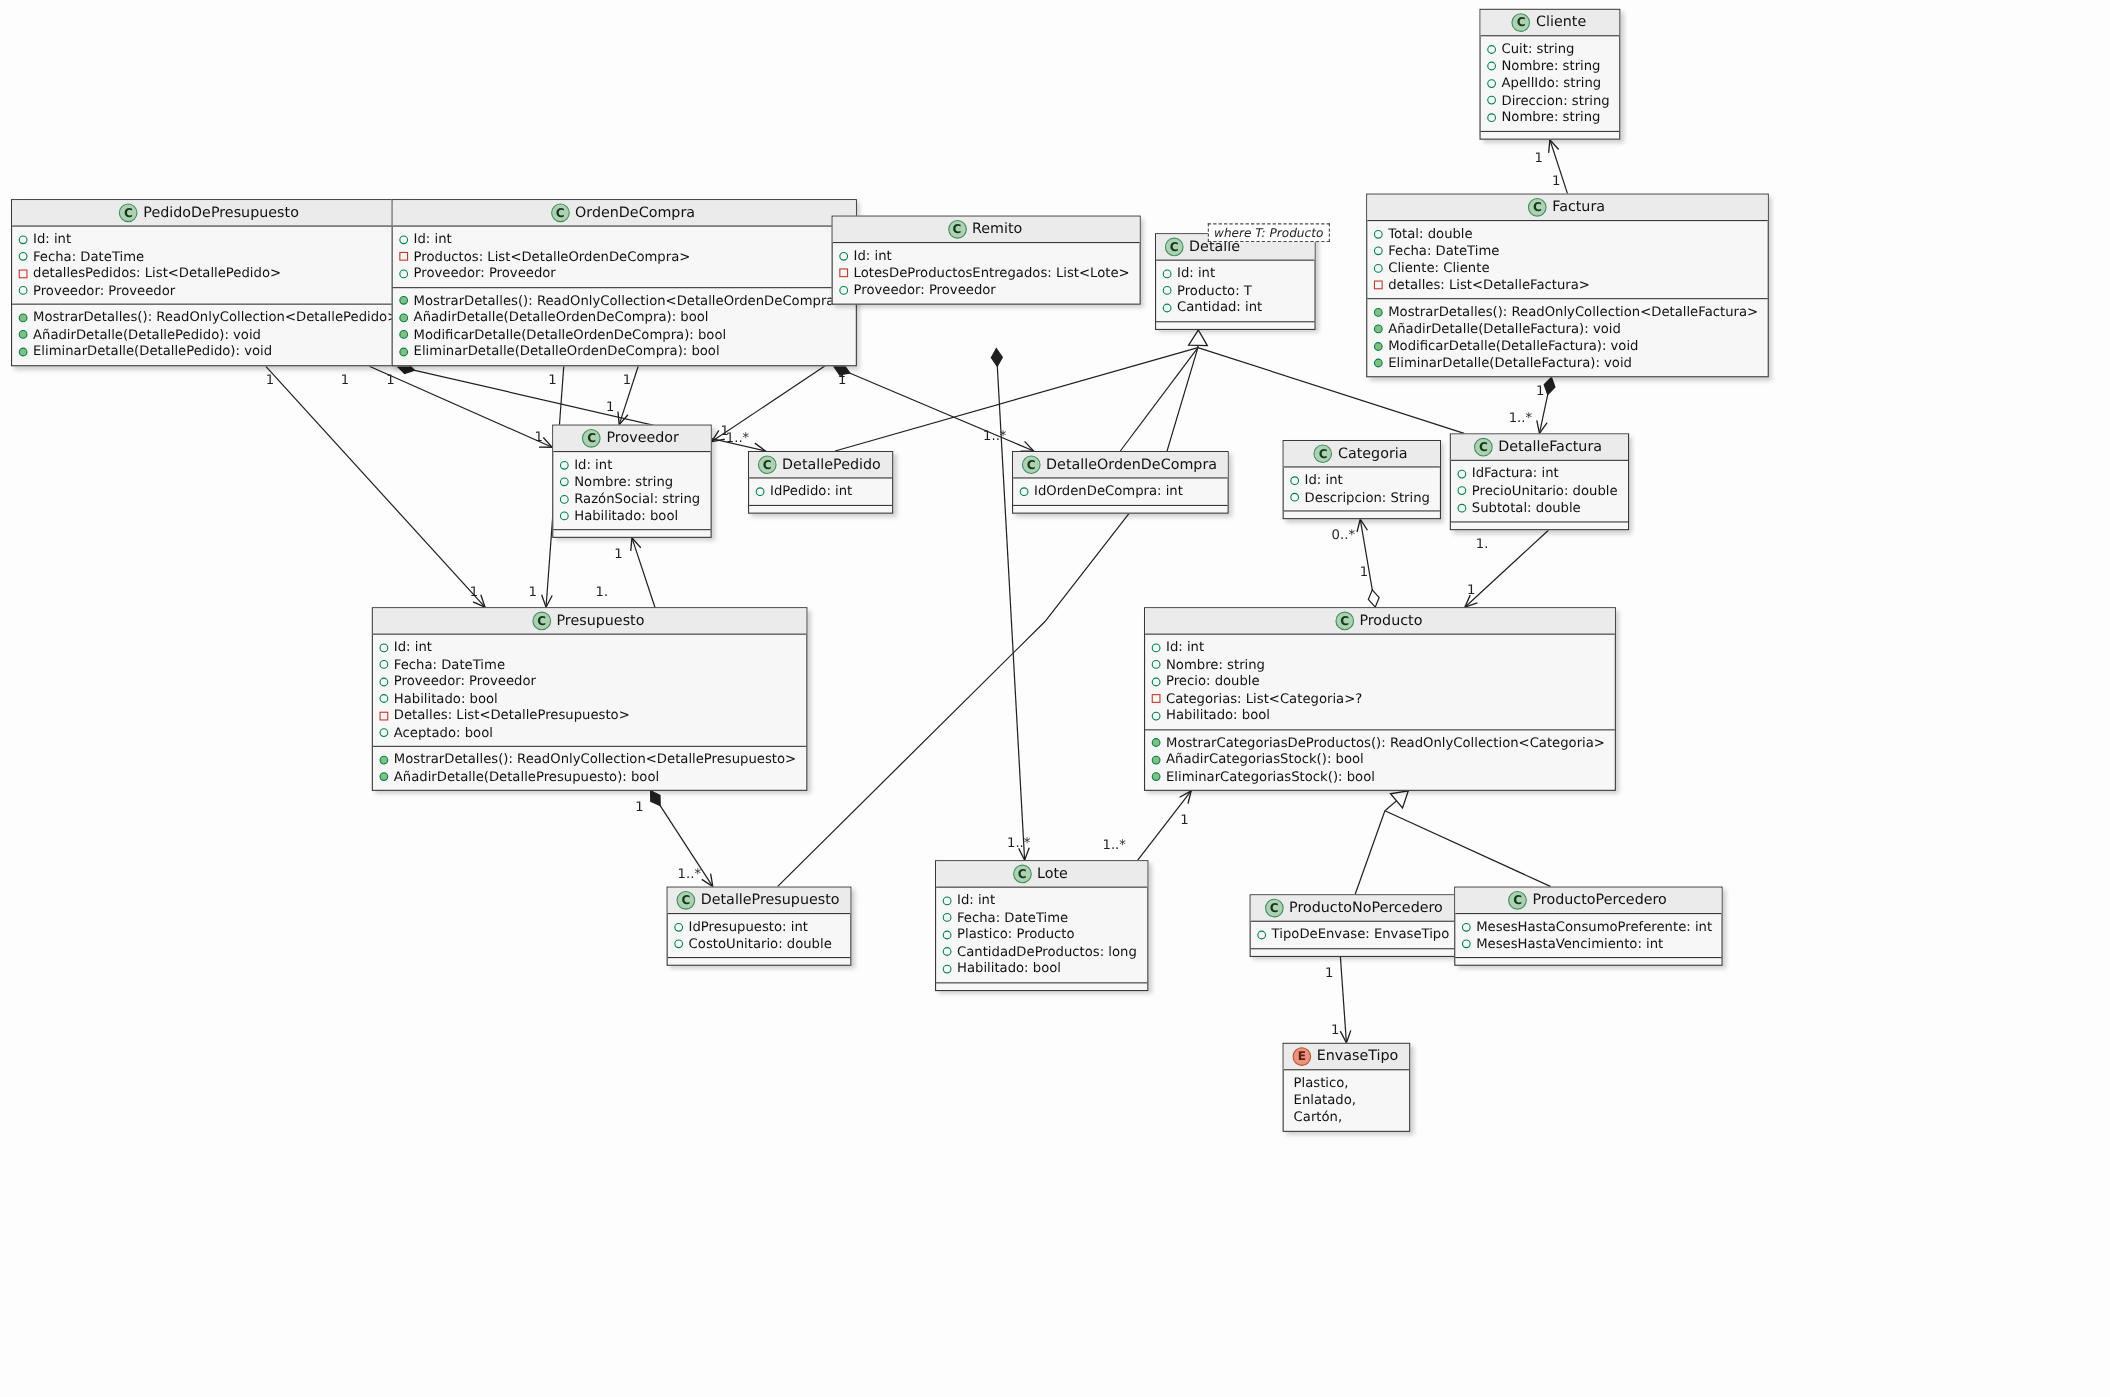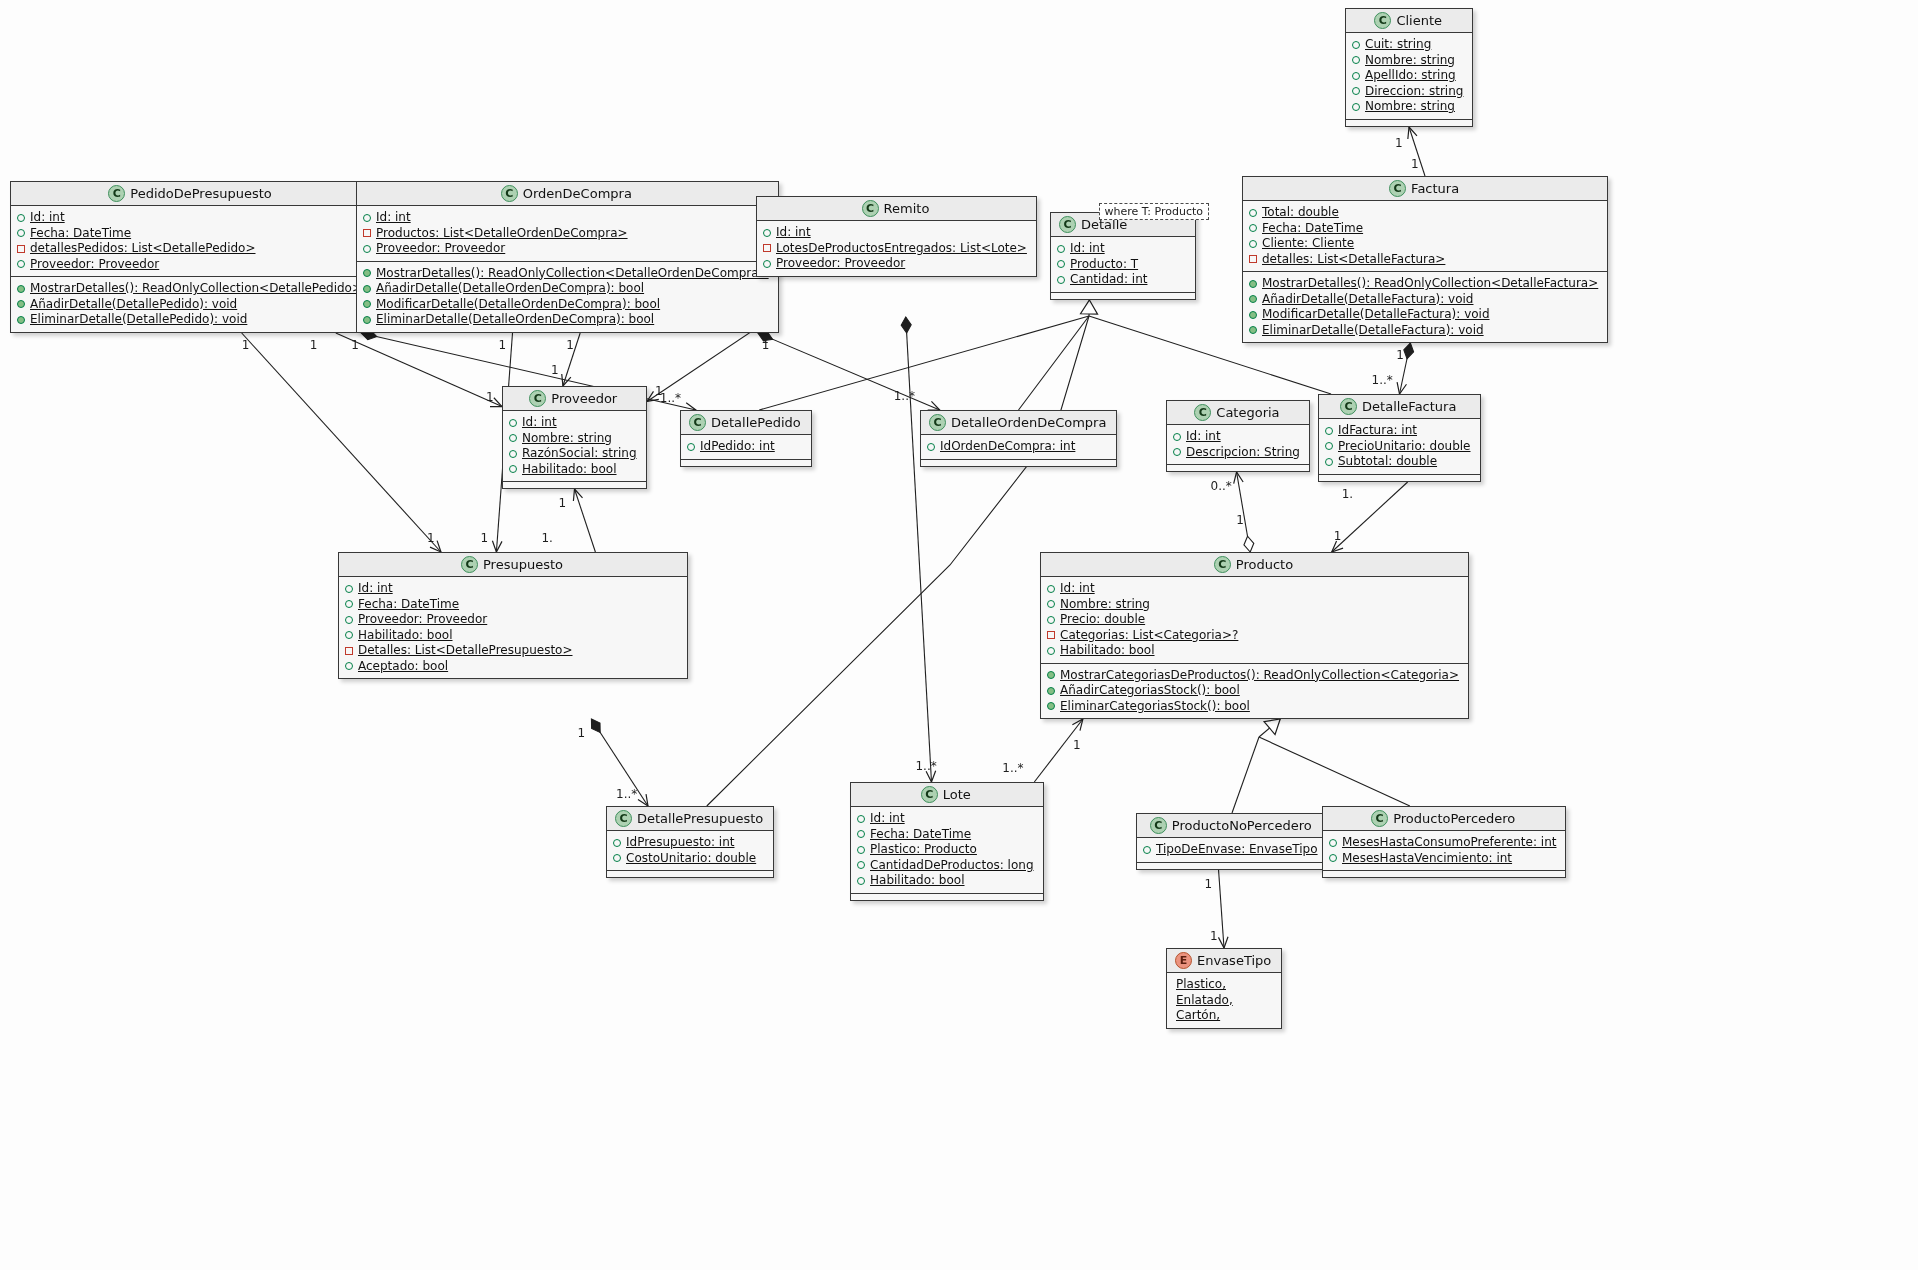--- a/index.html
+++ b/index.html
@@ -20,32 +20,32 @@
     padding:3px 10px 3px 8px; background:#ebebeb; border-bottom:1.3px solid #383838;
     font-size:13px; white-space:nowrap; line-height:17px;
   }
   .uml-title.left { justify-content:flex-start; padding-right:56px; }
   .spot {
     display:inline-flex; align-items:center; justify-content:center;
     width:17px; height:17px; border-radius:50%; font-size:11px; font-weight:bold; flex:0 0 17px;
   }
   .spot-c { background:#ADD1B2; border:1px solid #3E8F5C; color:#133918; }
   .spot-e { background:#EB937F; border:1px solid #B5542E; color:#5c1f10; }
-  .compartment { padding:4px 9px 4px 6px;text-decoration:underline; }
+  .compartment { padding:4px 9px 4px 6px; }
   .compartment + .compartment { border-top:1.3px solid #383838; }
   .compartment.empty { height:7px; padding:0; }
   .member { display:flex; align-items:center; gap:5px; line-height:15.5px; white-space:nowrap; }
   .member.value { padding-left:3px;align-items:center; }
   .mi { width:8px; height:8px; flex:0 0 8px; border-radius:50%; display:inline-block; }
   .mi-f { border:1.6px solid #038048; background:transparent; }
   .mi-m { border:1.6px solid #038048; background:#84BE84; }
   .mi-p { border:1.6px solid #C0392B; border-radius:0; background:transparent; }
   .template-tab {
     position:absolute; top:-10px; right:-14px; background:#ffffff;
-    border:1px dashed #4a4a4a; padding:1px 5px; font-size:11px; 
+    border:1px dashed #4a4a4a; padding:1px 5px; font-size:11px; font-style:italic;
     color:#222; white-space:nowrap; z-index:3;margin-left:26px;
   }
   .edge-label { font-size:12px; fill:#1f1f1f; }
 </style>
 </head>
 <body>
 
 <div id="stage">
   <svg id="edges" width="1918" height="1270">
       <g>
@@ -479,20 +479,30 @@
           </div>
           <div class="member">
             <span class="mi mi-p"></span>
             <span>Detalles: List&lt;DetallePresupuesto&gt;</span>
           </div>
           <div class="member">
             <span class="mi mi-f"></span>
             <span>Aceptado: bool</span>
           </div>
         </div>
+        <div class="compartment">
+          <div class="member">
+            <span class="mi mi-m"></span>
+            <span>MostrarDetalles(): ReadOnlyCollection&lt;DetallePresupuesto&gt;</span>
+          </div>
+          <div class="member">
+            <span class="mi mi-m"></span>
+            <span>AñadirDetalle(DetallePresupuesto): bool</span>
+          </div>
+        </div>
       </div>
       <div class="uml-class" style="left: 1040px; top: 552px; min-width: 378px;">
         <div class="uml-title">
           <span class="spot spot-c">C</span>
           <span>Producto</span>
         </div>
         <div class="compartment">
           <div class="member">
             <span class="mi mi-f"></span>
             <span>Id: int</span>

